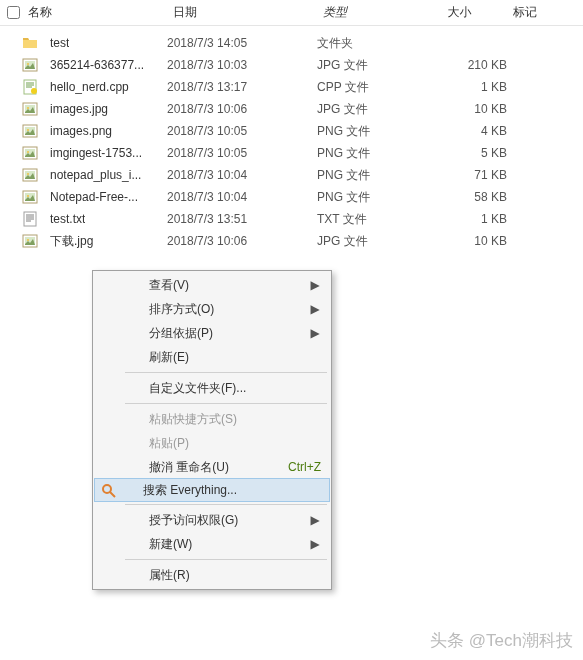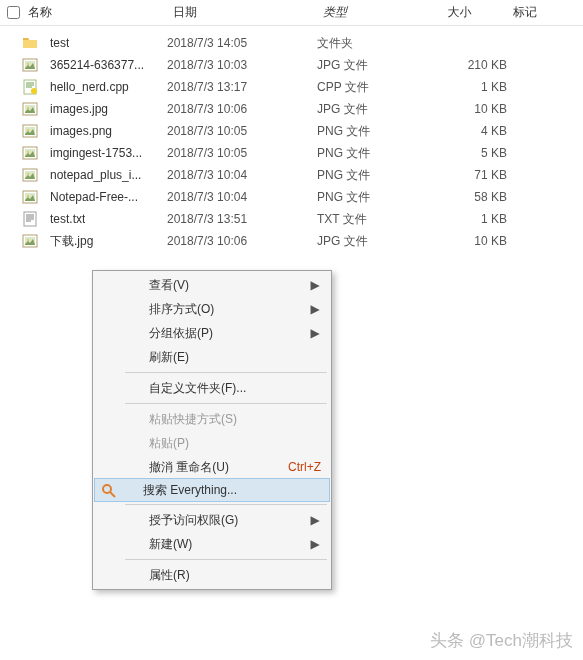--- a/index.html
+++ b/index.html
@@ -76,21 +76,21 @@
     }
     .menu-item.highlighted {
       background: #d8e6f2;
       border: 1px solid #a0c8e8;
       margin: -1px;
       height: 24px;
       padding-left: 24px;
     }
     .menu-item.disabled { color: #9a9a9a; }
     .menu-label { flex: 1; margin-left: 24px; }
-    .menu-shortcut { color: #c2410c; margin-left: 10px; }
+    .menu-shortcut { color: #4d7c0f; margin-left: 10px; }
     .menu-arrow {
       width: 12px; text-align: center;
       color: #555;
     }
     .menu-separator {
       height: 1px;
       background: #d0d0d0;
       margin: 3px 2px 3px 30px;
     }
     .menu-icon {

